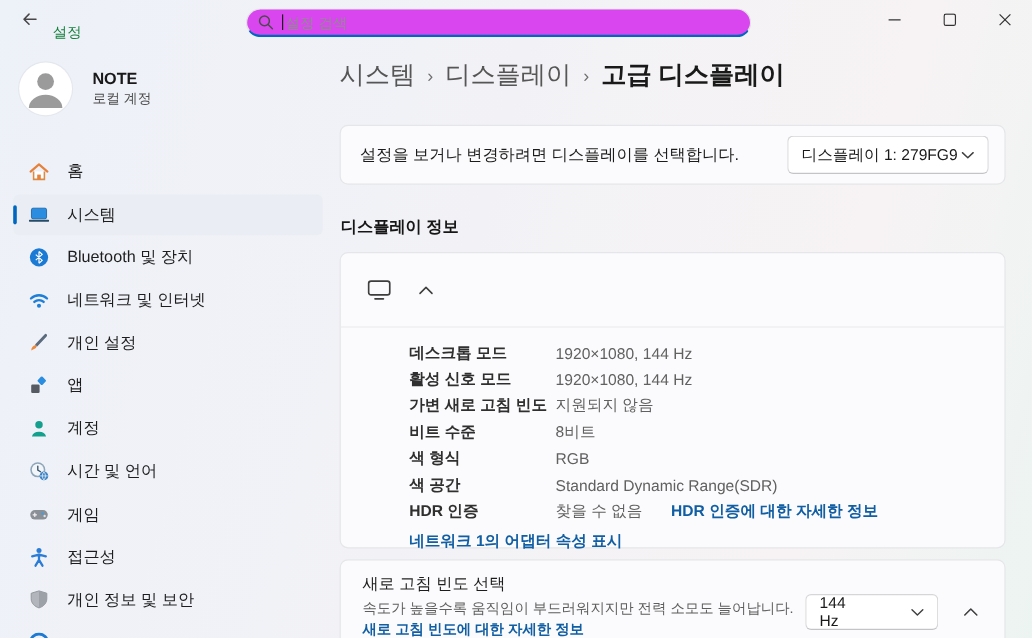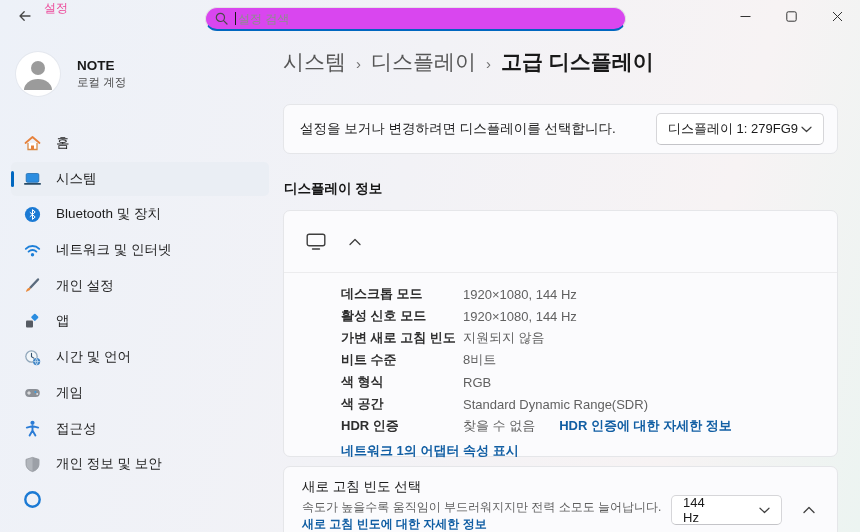--- a/index.html
+++ b/index.html
@@ -8,21 +8,21 @@
     font-family:"Liberation Sans", sans-serif;
     background:linear-gradient(105deg,#edf1f8 0%,#f2f2f6 45%,#f7f3f4 78%,#ecf4f1 100%);
     color:#1b1b1b; position:relative;
   }
   svg { display:block; }
 
   
   .titlebar { position:absolute; top:0; left:0; right:0; height:32px; }
   .back-btn { position:absolute; left:10px; top:2px; width:30px; height:28px;
     display:flex; align-items:center; justify-content:center; border-radius:4px; }
-  .app-title { position:absolute; left:44px; top:0; font-size:12px; color:#ec4899; }
+  .app-title { position:absolute; left:44px; top:19px; font-size:12px; color:#15803d; }
   .searchbox { position:absolute; left:205px; top:7px; width:421px; height:24px;
     background:#d946ef; border:1px solid #e2e2e4; border-bottom:2px solid #0067c0;
     border-radius:12px; display:flex; align-items:center; padding:0 9px; }
   .searchbox .mag { margin-right:7px; flex:0 0 auto; }
   .caret { width:1px; height:13px; background:#1a1a1a; margin-right:2px; }
   .search-input { border:none; outline:none; background:transparent; flex:1;
     font-family:"Liberation Sans", sans-serif; font-size:12px; color:#1a1a1a; }
   .search-input::placeholder { color:#8d8d8d; opacity:1; }
   .win-controls { position:absolute; right:0; top:0; display:flex; height:32px; }
   .win-btn { width:46px; height:32px; display:flex; align-items:center; justify-content:center; }
@@ -210,20 +210,29 @@
     <div class="nav-item">
       <span class="ico">
         <svg width="17" height="17" viewBox="0 0 17 17">
             <rect x="2" y="7.5" width="7" height="7" rx="1" fill="#565b63"></rect>
             <rect x="8" y="1.5" width="5.6" height="5.6" rx="1" fill="#2b8de0" transform="rotate(45 10.8 4.3)"></rect>
           </svg>
       </span>
       <span>앱</span>
     </div>
 
+    <div class="nav-item">
+      <span class="ico">
+        <svg width="17" height="17" viewBox="0 0 17 17">
+            <circle cx="8.5" cy="5" r="3.1" fill="#14a08c"></circle>
+            <path d="M2.6 14.8 a6 5 0 0 1 11.8 0 Z" fill="#14a08c"></path>
+          </svg>
+      </span>
+      <span>계정</span>
+    </div>
 
     <div class="nav-item">
       <span class="ico">
         <svg width="17" height="17" viewBox="0 0 17 17">
             <circle cx="7.5" cy="7.5" r="6.3" fill="#8fa6ba"></circle>
             <circle cx="7.5" cy="7.5" r="5" fill="#f2f6f9"></circle>
             <path d="M7.5 4.4 V7.7 L9.8 9.1" stroke="#33506b" stroke-width="1.1" fill="none" stroke-linecap="round"></path>
             <circle cx="12.6" cy="12.6" r="3.6" fill="#3e83c4"></circle>
             <path d="M9.4 12.6 H15.8 M12.6 9.2 a5.5 5.5 0 0 1 0 6.8 M12.6 9.2 a5.5 5.5 0 0 0 0 6.8" stroke="#d9e9f7" stroke-width="0.7" fill="none"></path>
           </svg>

